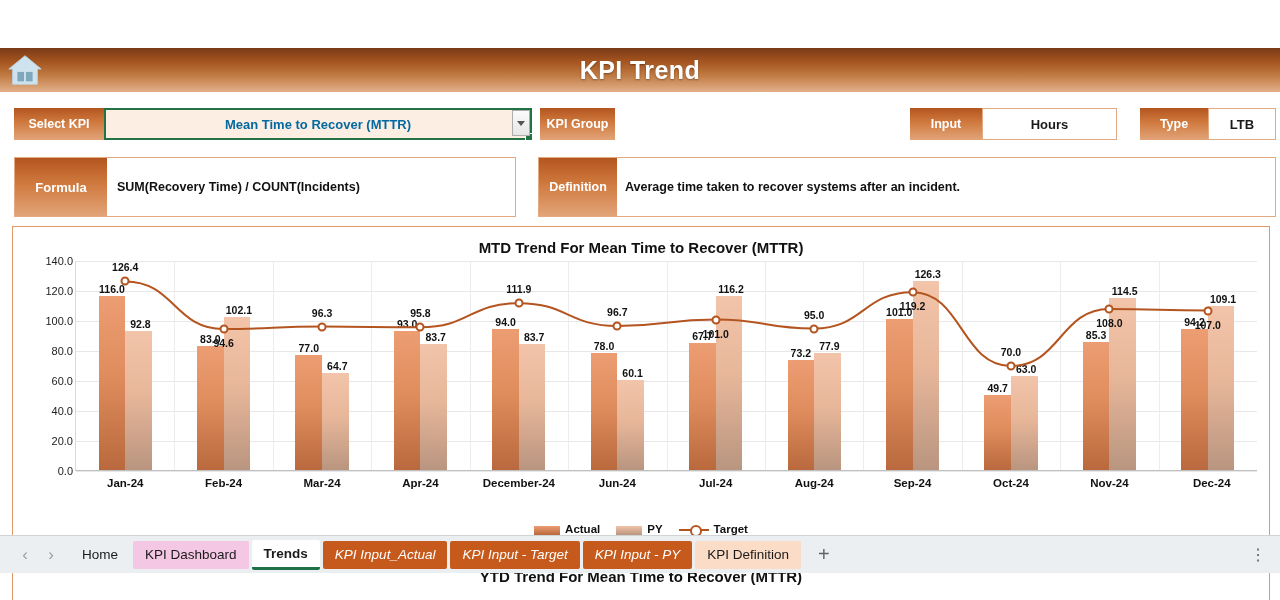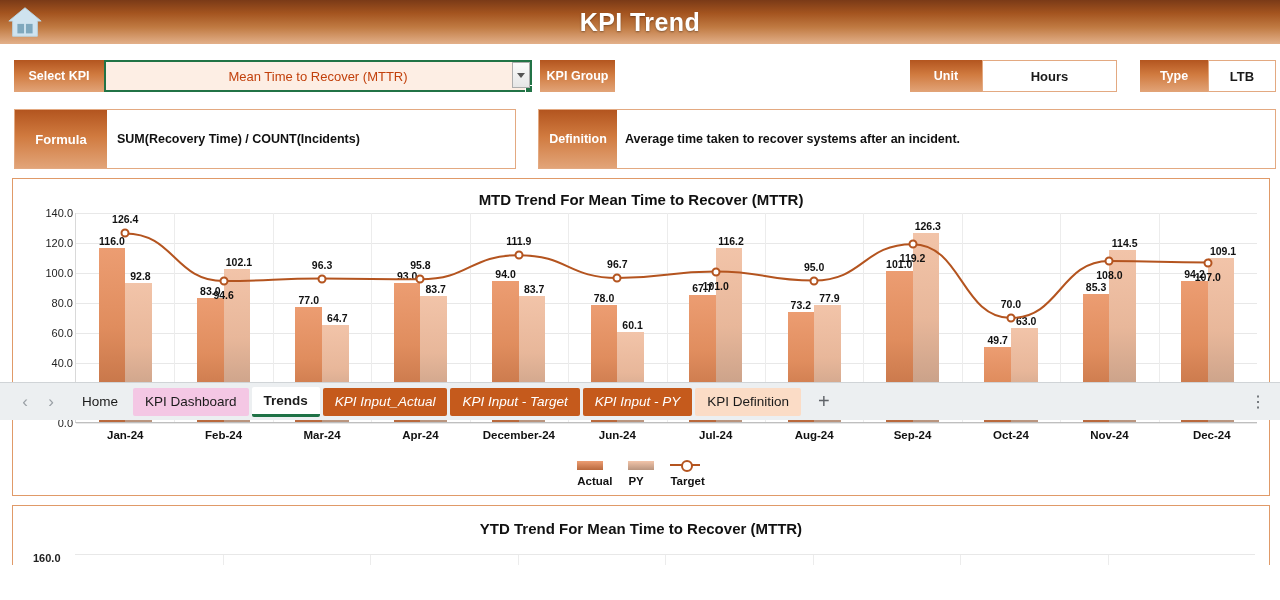--- a/index.html
+++ b/index.html
@@ -2,21 +2,21 @@
 <html><head>
 <meta charset="utf-8">
 <style>
   * { box-sizing: border-box; margin: 0; padding: 0; }
   html, body {
     width: 1280px; height: 600px;
     font-family: "Liberation Sans", sans-serif;
     background: #ffffff;
     overflow: hidden;
   }
-  #app { position: relative; width: 1280px; height: 420px; background:#fff; }
+  #app { position: relative; width: 1280px; height: 525px; background:#fff;margin-top:48px; }
 
   
   .titlebar {
     position: absolute; left:0; top:0; width:1280px; height:44px;
     background: linear-gradient(180deg, #7a3a17 0%, #a4541f 30%, #c07a42 62%, #e3b08a 100%);
     display:flex; align-items:center; justify-content:center;
   }
   .titlebar .title {
     color:#fff; font-size:25px; font-weight:bold; letter-spacing:.4px;
     text-shadow: 0 1px 2px rgba(0,0,0,.35);
@@ -37,21 +37,21 @@
     background:#fff; font-weight:bold; font-size:13px; color:#1a1a1a;
     height:100%; border:1px solid #e3a981;
   }
 
   .kpi-select { position:absolute; left:14px; top:0; height:32px; width:518px; display:flex; }
   .kpi-select .lbl { width:90px; }
   .kpi-combo {
     position:relative; flex:1; height:32px;
     background:#fdeee4; border:2px solid #217346;
     display:flex; align-items:center; justify-content:center;
-    font-weight:normal; font-size:13px; color:#c2410c;
+    font-weight:bold; font-size:13px; color:#0369a1;
   }
   .kpi-combo::after{
     content:""; position:absolute; right:-3px; bottom:-3px;
     width:6px;height:6px;background:#217346;border:1px solid #fff;
   }
   .combo-btn {
     position:absolute; left:512px; top:2px; width:18px; height:26px;
     background:linear-gradient(180deg,#fbfbfb,#e6e6e6);
     border:1px solid #adadad; display:flex; align-items:center; justify-content:center;
   }
@@ -115,21 +115,21 @@
     position:absolute; width:9px; height:9px; border-radius:50%;
     background:#fff; border:2px solid #b4541f; transform:translate(-50%,-50%);
   }
   svg.line-layer { position:absolute; left:0; top:0; overflow:visible; }
 
   .legend {
     position:absolute; left:0; right:0; bottom:8px;
     display:flex; align-items:center; justify-content:center; gap:16px;
     font-size:11.5px; font-weight:bold; color:#111;
   }
-  .legend .item { display:flex; align-items:flex-start; gap:5px;flex-direction:column; }
+  .legend .item { display:flex; align-items:flex-end; gap:5px; }
   .swatch { width:26px; height:9px; }
   .sw-actual { background:linear-gradient(180deg,#ec9d72,#b9693d); }
   .sw-py { background:linear-gradient(180deg,#f2c4a9,#b9957f); }
   .sw-target { position:relative; width:30px; height:10px; }
   .sw-target::before { content:""; position:absolute; left:0; right:0; top:4px; height:2px; background:#b4541f; }
   .sw-target::after { content:""; position:absolute; left:11px; top:0; width:8px; height:8px;
                       border-radius:50%; background:#fff; border:2px solid #b4541f; }
 
   
   .ytd-panel {
@@ -186,21 +186,21 @@
     </div>
     <div class="combo-btn">
         <i></i>
       </div>
 
     <div class="kpi-group">
       <div class="lbl">KPI Group</div>
     </div>
 
     <div class="unit-box">
-      <div class="lbl">Unit</div>
+      <div class="lbl">Input</div>
       <div class="val">Hours</div>
     </div>
 
     <div class="type-box">
       <div class="lbl">Type</div>
       <div class="val">LTB</div>
     </div>
   </div>
 
   <div class="formula-box">

